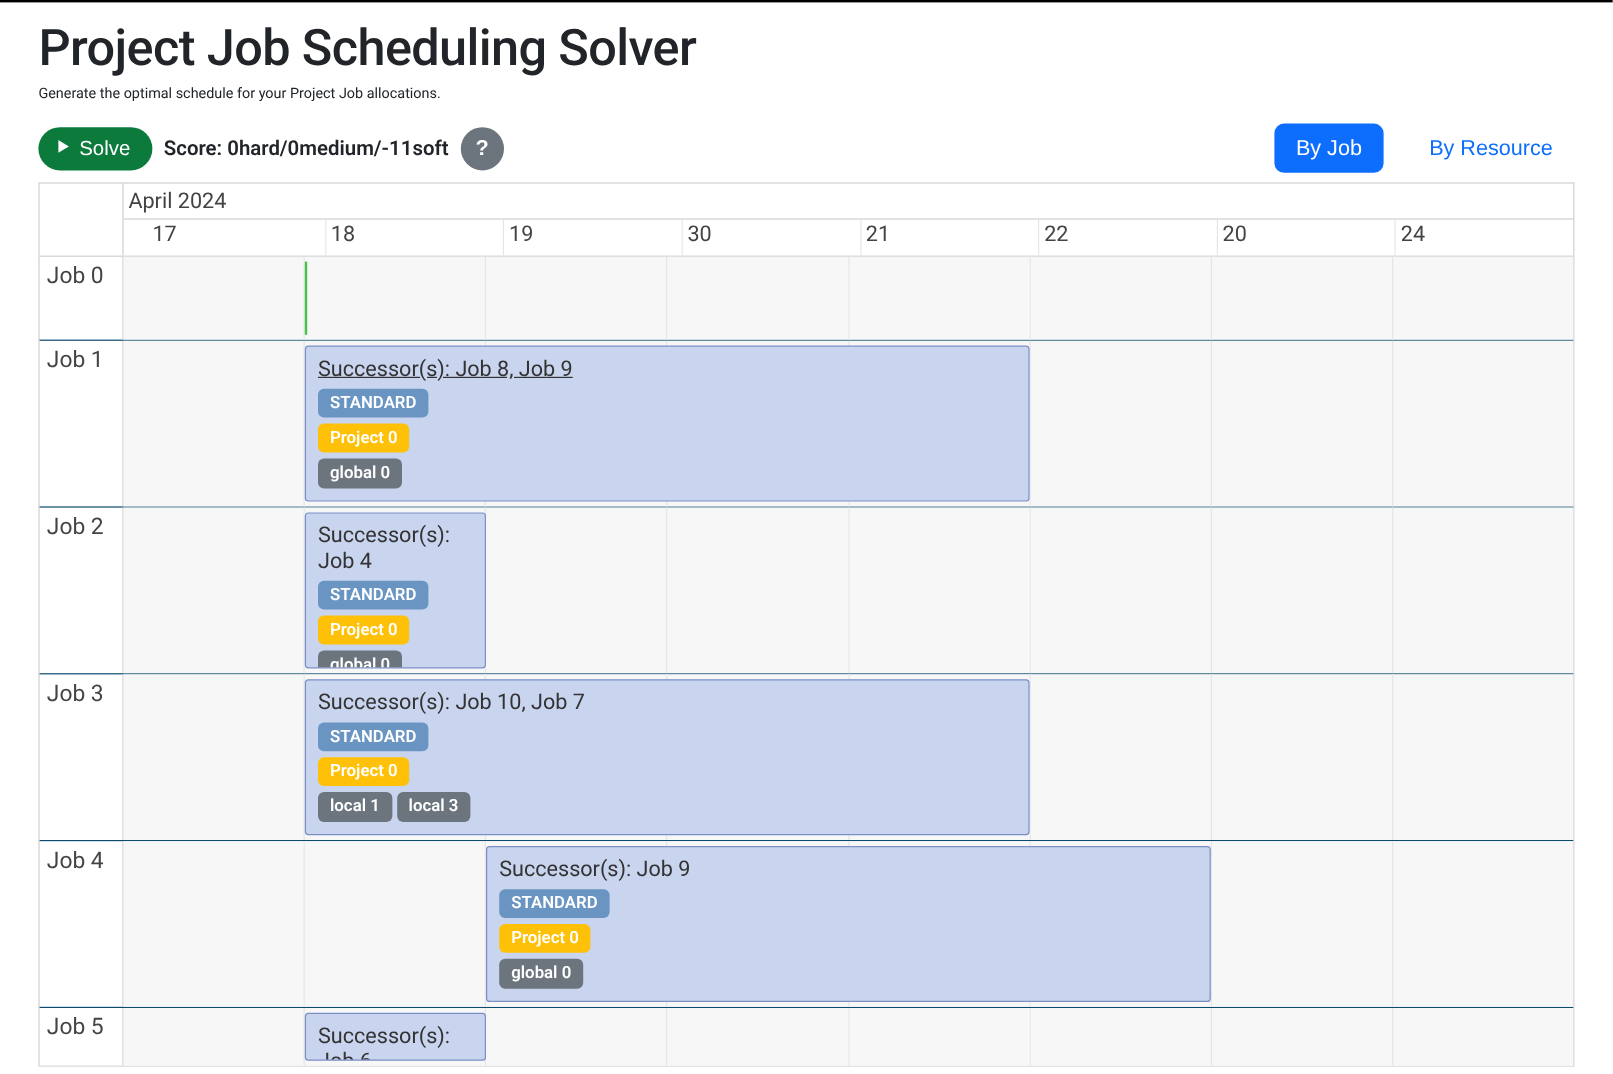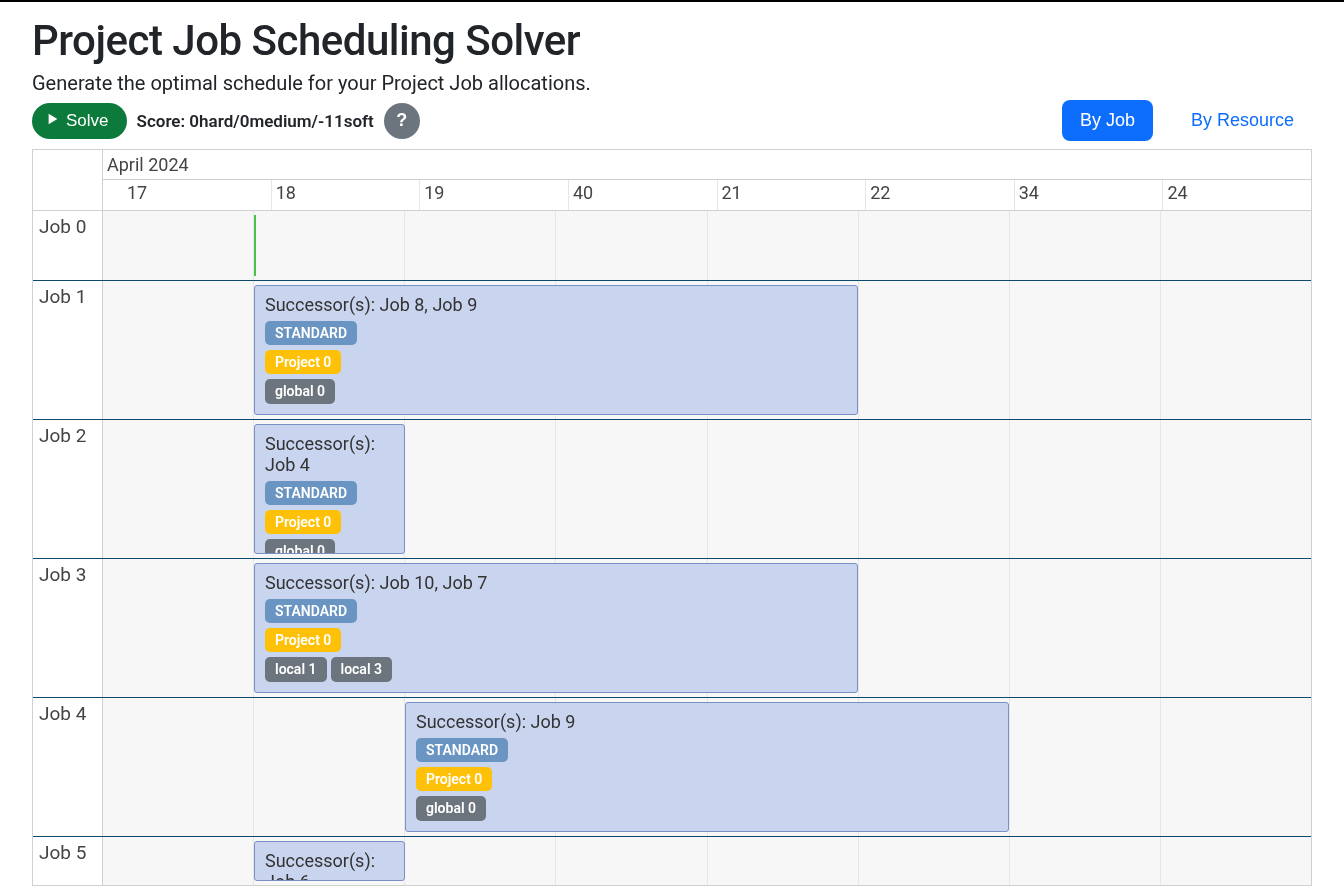--- a/index.html
+++ b/index.html
@@ -17,23 +17,23 @@
   }
   h1.page-title {
     font-size: 42px;
     font-weight: 500;
     color: #212529;
     margin-top: 14px;
     margin-bottom: 6px;
     letter-spacing: -0.5px;
   }
   .subtitle {
-    font-size: 20px;
+    font-size: 12px;
     color: #212529;
-    margin-bottom: 5px;
+    margin-bottom: 18px;
   }
   .toolbar {
     display: flex;
     align-items: center;
     justify-content: space-between;
     margin-bottom: 8px;
   }
   .toolbar-left {
     display: flex;
     align-items: center;
@@ -234,24 +234,24 @@
 
   <div class="timeline-wrap">
     <div class="timeline-header">
       <div class="row-label-col"></div>
       <div class="header-right">
         <div class="month-row">April 2024</div>
         <div class="day-row" id="day-row">
             <div class="day-cell">17</div>
             <div class="day-cell">18</div>
             <div class="day-cell">19</div>
-            <div class="day-cell">40</div>
+            <div class="day-cell">30</div>
             <div class="day-cell">21</div>
             <div class="day-cell">22</div>
-            <div class="day-cell">34</div>
+            <div class="day-cell">20</div>
             <div class="day-cell">24</div>
           </div>
       </div>
     </div>
     <div id="job-rows">
         <div class="job-row" style="min-height: 70px;">
           <div class="row-label-col">Job 0</div>
           <div class="job-track">
             <div class="day-grid">
               <div class="gcell"></div>
@@ -272,21 +272,21 @@
             <div class="day-grid">
               <div class="gcell"></div>
               <div class="gcell"></div>
               <div class="gcell"></div>
               <div class="gcell"></div>
               <div class="gcell"></div>
               <div class="gcell"></div>
               <div class="gcell"></div>
               <div class="gcell"></div>
             </div>
-            <div class="event" style="left: 12.5%; width: 50%;"><div class="succ">Successor(s): Job 8, Job 9</div><span class="badge type">STANDARD</span><br><span class="badge project">Project 0</span><br><span class="badge resource">global 0</span></div>
+            <div class="event" style="left: 12.5%; width: 50%; text-decoration: underline;"><div class="succ">Successor(s): Job 8, Job 9</div><span class="badge type">STANDARD</span><br><span class="badge project">Project 0</span><br><span class="badge resource">global 0</span></div>
           </div>
         </div>
         <div class="job-row" style="min-height: 139px;">
           <div class="row-label-col">Job 2</div>
           <div class="job-track">
             <div class="day-grid">
               <div class="gcell"></div>
               <div class="gcell"></div>
               <div class="gcell"></div>
               <div class="gcell"></div>

